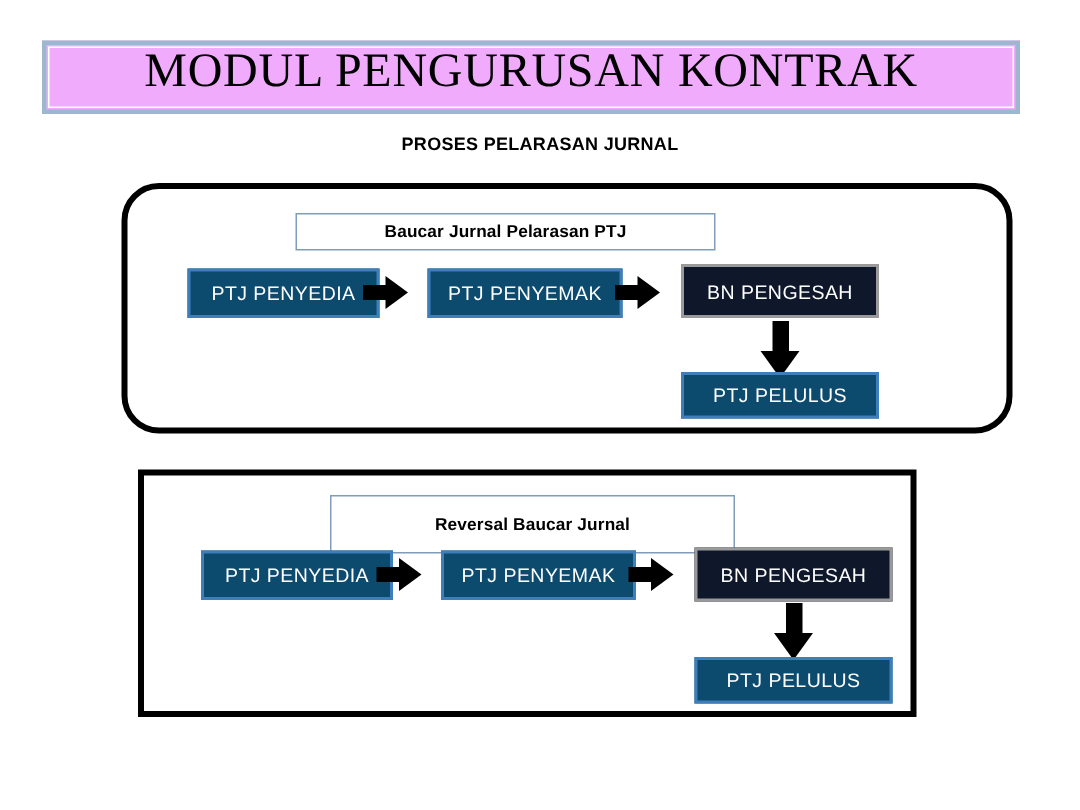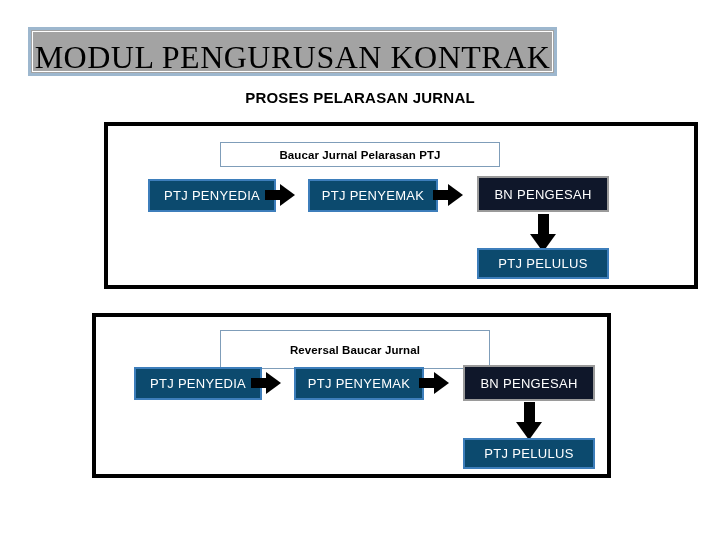--- a/index.html
+++ b/index.html
@@ -14,27 +14,27 @@
     overflow: hidden;
     font-family: "Liberation Sans", sans-serif;
     background: #ffffff;
   }
 
   
   .title-frame {
     position: absolute;
     left: 28px;
     top: 27px;
-    width: 529px;
+    width: 652px;
     height: 49px;
     box-sizing: border-box;
     border: 3px solid #9DB7CE;
-    background: #a3a3a3;
+    background: #f0abfc;
     display: flex;
-    align-items: flex-end;
+    align-items: flex-start;
     justify-content: center;
   }
   .title-frame::before {
     content: "";
     position: absolute;
     left: 1px; top: 1px; right: 1px; bottom: 1px;
     border: 1px solid #ffffff;
     pointer-events: none;
   }
   .title-text {
@@ -48,34 +48,34 @@
     z-index: 2;
   }
 
   
   .subtitle {
     position: absolute;
     left: 0;
     top: 89px;
     width: 720px;
     text-align: center;
-    font-size: 15px;
+    font-size: 12px;
     font-weight: 600;
     color: #000000;
     letter-spacing: 0.2px;
   }
 
   
   .panel {
     position: absolute;
     box-sizing: border-box;
     border: 4px solid #000000;
     background: #ffffff;
   }
-  #panel-0 { left: 104px; top: 122px; width: 594px; height: 167px; }
+  #panel-0 { left: 81px; top: 122px; width: 594px; height: 167px; border-radius: 25px; }
   #panel-1 { left: 92px; top: 313px; width: 519px; height: 165px; }
 
   .panel-caption {
     position: absolute;
     box-sizing: border-box;
     border: 1px solid #7F9DB9;
     background: #ffffff;
     display: flex;
     align-items: center;
     justify-content: center;

